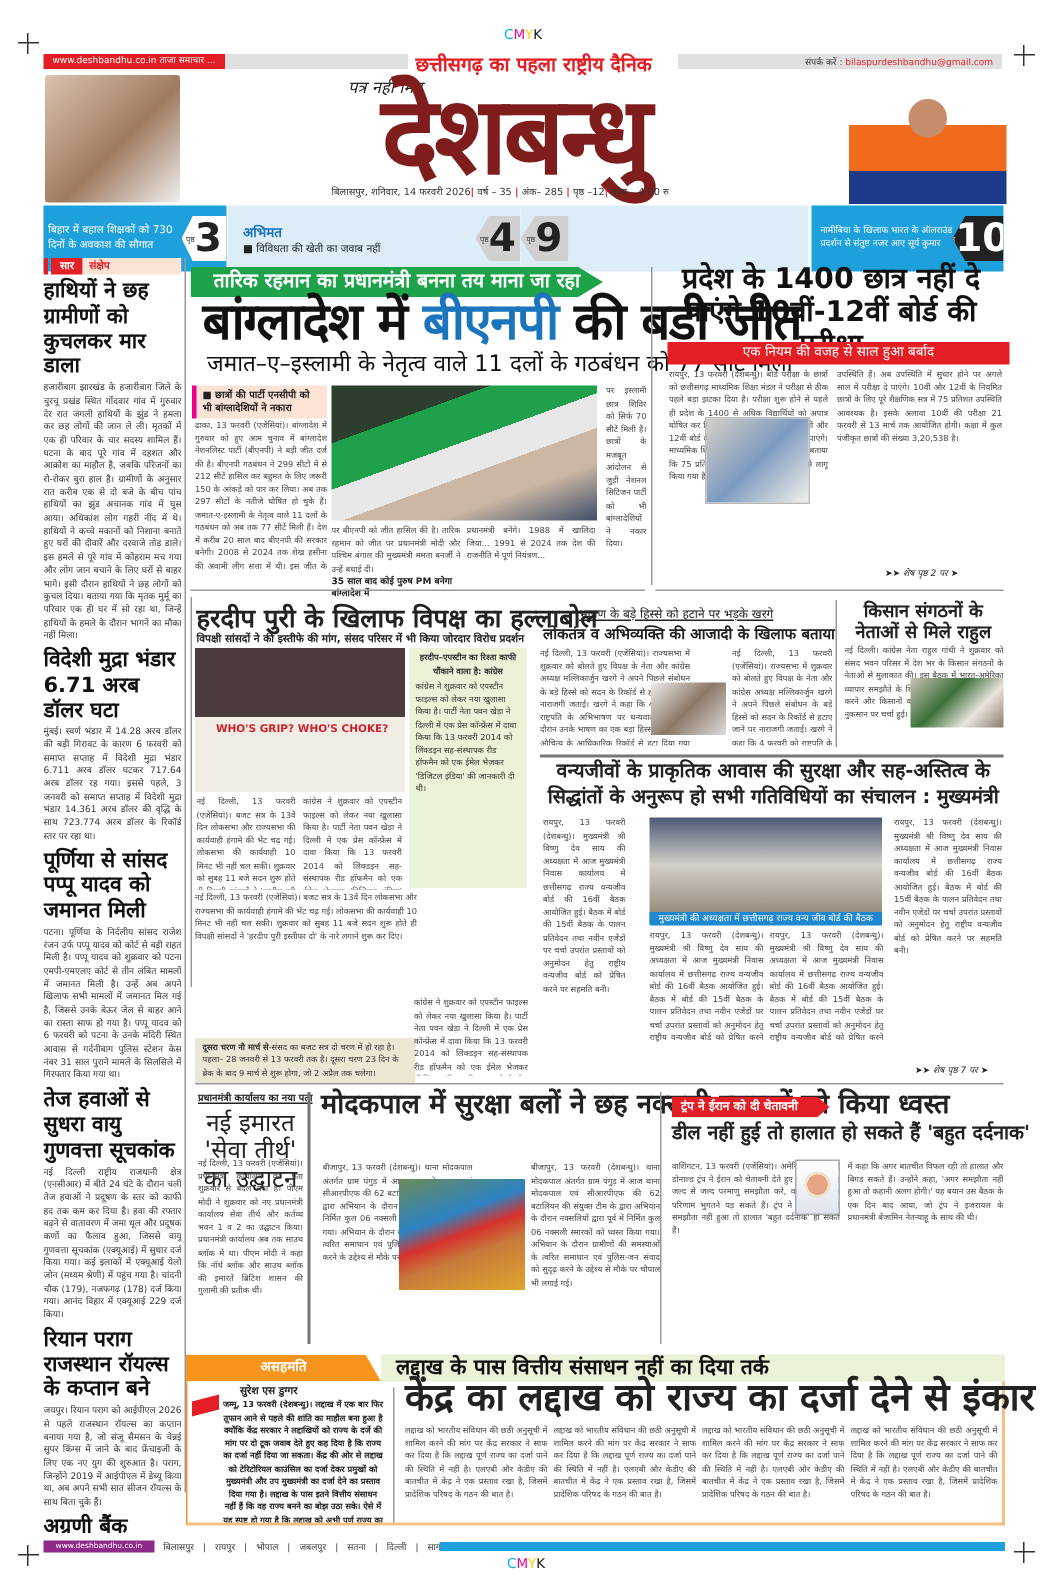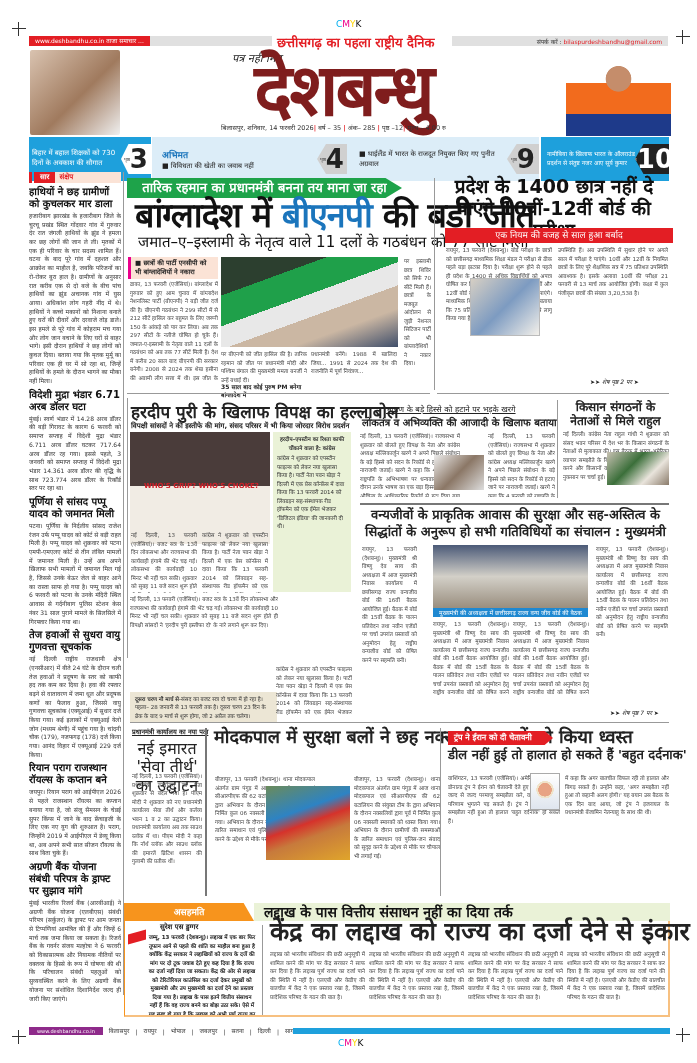--- a/index.html
+++ b/index.html
@@ -19,21 +19,21 @@
 .patra{font-style:italic;font-size:11px;color:#222}
 .dateline{font-size:6.5px;color:#333;white-space:nowrap}
 .dateline b{color:#e31e24}
 .photo{background:linear-gradient(135deg,#d9c3b0,#a07a5e 55%,#efefef);border-radius:2px}
 .photo2{background:radial-gradient(circle at 50% 35%,#c58d6b 0 16%,transparent 17%),linear-gradient(180deg,#fff 0 40%,#f26b1d 40% 75%,#1e3a8a 75%)}
 .teaser{display:flex;align-items:center;height:44px;font-size:7px}
 .pgnum{font-weight:900;font-size:26px;color:#222;line-height:1}
 .pgnum.w{color:#fff}
 .pgsm{font-size:5px;color:#444}
 .sidebar{font-size:6px;line-height:1.45;color:#333}
-.sidebar h4{font-size:10px;font-weight:bold;color:#111;margin:3px 0 2px;line-height:1.2}
+.sidebar h4{font-size:14px;font-weight:bold;color:#111;margin:3px 0 2px;line-height:1.2}
 .sidebar p{text-align:justify}
 .sec-label{background:#e31e24;color:#fff;font-size:7px;font-weight:bold;padding:0 6px}
 .sec-label2{font-size:7px;color:#e31e24;font-weight:bold;background:#fbe3d6;padding:0 4px;flex:1}
 .body-txt{font-size:5.5px;line-height:1.55;color:#444;text-align:justify}
 .green-band{background:#1ea34a;color:#fff;font-size:13px;font-weight:bold;text-align:center;height:20px;line-height:20px;clip-path:polygon(0 0,94% 0,100% 50%,94% 100%,0 100%)}
 .hl-xl{font-weight:900;font-size:34px;line-height:1;color:#111;white-space:nowrap;letter-spacing:-1px}
 .hl-xl .blue{color:#1b75bc}
 .hl-l{font-weight:bold;font-size:15px;line-height:1.1;color:#111;white-space:nowrap}
 .hl-m{font-weight:bold;font-size:19px;line-height:1.15;color:#111;text-align:center}
 .red-band{background:#e31e24;color:#fff;font-size:9px;text-align:center;height:15px;line-height:15px}
@@ -96,21 +96,20 @@
   <div style="flex:1;padding-left:10px">
     <div style="font-weight:bold;font-size:9px;color:#1b75bc">अभिमत</div>
     <div>■ विविधता की खेती का जवाब नहीं</div>
   </div>
   <div style="background:#d0d0d0;width:30px;height:30px;display:flex;align-items:center;justify-content:center;clip-path:polygon(30% 0,100% 0,100% 100%,30% 100%,0 50%)">
     <span class="pgsm">पृष्ठ</span>
       <span class="pgnum">4</span>
   </div>
 </div>
 <div class="abs teaser" style="left:347px;top:137px;width:192px;background:#dcedf8">
-  <div style="flex:1;padding-left:12px;line-height:1.5">■ थाईलैंड में भारत के राजदूत नियुक्त किए गए पुनीत अग्रवाल</div>
   <div style="background:#d0d0d0;width:32px;height:30px;display:flex;align-items:center;justify-content:center;clip-path:polygon(30% 0,100% 0,100% 100%,30% 100%,0 50%)">
     <span class="pgsm">पृष्ठ</span>
       <span class="pgnum">9</span>
   </div>
 </div>
 <div class="abs teaser" style="left:541px;top:137px;width:128px;background:#1ea0dc;color:#fff">
   <div style="flex:1;padding-left:6px;line-height:1.45;font-size:6px">नामीबिया के खिलाफ भारत के ऑलराउंड प्रदर्शन से संतुष्ट नजर आए सूर्य कुमार</div>
   <div style="background:#222;width:34px;height:30px;display:flex;align-items:center;justify-content:center;clip-path:polygon(25% 0,100% 0,100% 100%,25% 100%,0 50%)">
     <span class="pgsm" style="color:#ccc">पृष्ठ</span>
       <span class="pgnum w">10</span>
@@ -174,21 +173,21 @@
 <div class="abs body-txt" style="left:446px;top:246px;width:106px;height:20px;overflow:hidden"></div>
 <div class="abs body-txt" style="left:446px;top:246px;width:106px;height:140px;overflow:hidden">रायपुर, 13 फरवरी (देशबन्धु)। बोर्ड परीक्षा के छात्रों को छत्तीसगढ़ माध्यमिक शिक्षा मंडल ने परीक्षा से ठीक पहले बड़ा झटका दिया है। परीक्षा शुरू होने से पहले ही प्रदेश के 1400 से अधिक विद्यार्थियों को अपात्र घोषित कर दिया गया है, जिसके कारण वे 10वीं और 12वीं बोर्ड की मुख्य परीक्षा में शामिल नहीं हो पाएंगे। माध्यमिक शिक्षा मंडल की सचिव पुष्पा साहू ने बताया कि 75 प्रतिशत हाजिरी के नियम को सख्ती से लागू किया गया है।</div>
 <div class="abs img-exam" style="left:470px;top:278px;width:70px;height:58px;border:1px solid #bbb"></div>
 <div class="abs body-txt" style="left:558px;top:246px;width:110px;height:130px;overflow:hidden">उपस्थिति हैं। अब उपस्थिति में सुधार होने पर अगले साल में परीक्षा दे पाएंगे। 10वीं और 12वीं के नियमित छात्रों के लिए पूरे शैक्षणिक सत्र में 75 प्रतिशत उपस्थिति आवश्यक है। इसके अलावा 10वीं की परीक्षा 21 फरवरी से 13 मार्च तक आयोजित होगी। कक्षा में कुल पंजीकृत छात्रों की संख्या 3,20,538 है।</div>
 <div class="abs" style="left:590px;top:378px;font-size:6px;font-style:italic">➤➤ शेष पृष्ठ 2 पर ➤</div>
 <div class="abs divider-h" style="left:437px;top:393px;width:232px"></div>
 
 <div class="abs divider-v" style="left:127px;top:398px;height:260px"></div>
 <div class="abs" style="left:131px;top:400px;font-size:17px;font-weight:bold;white-space:nowrap">हरदीप पुरी के खिलाफ विपक्ष का हल्लाबोल</div>
 <div class="abs" style="left:131px;top:421px;font-size:7px;font-weight:bold;white-space:nowrap">विपक्षी सांसदों ने की इस्तीफे की मांग, संसद परिसर में भी किया जोरदार विरोध प्रदर्शन</div>
-<div class="abs img-protest" style="left:130px;top:432px;width:140px;height:112px">
+<div class="abs img-protest" style="left:130px;top:432px;width:140px;height:96px">
   <div style="position:absolute;left:14px;top:50px;font-size:7px;font-weight:900;color:#d0212a;white-space:nowrap"><span>WHO'S GRIP?</span> <span>WHO'S CHOKE?</span></div>
 </div>
 <div class="abs greenbox" style="left:273px;top:432px;width:78px;height:160px;overflow:hidden">
   <div style="font-weight:bold;font-size:5.5px;text-align:center;margin-bottom:2px">हरदीप–एपस्टीन का रिश्ता काफी चौंकाने वाला है: कांग्रेस</div>
   <div>कांग्रेस ने शुक्रवार को एपस्टीन फाइल्स को लेकर नया खुलासा किया है। पार्टी नेता पवन खेड़ा ने दिल्ली में एक प्रेस कॉन्फ्रेंस में दावा किया कि 13 फरवरी 2014 को लिंक्डइन सह-संस्थापक रीड हॉफमैन को एक ईमेल भेजकर 'डिजिटल इंडिया' की जानकारी दी थी।</div>
 </div>
 <div class="abs body-txt" style="left:131px;top:531px;width:66px;height:62px;overflow:hidden">नई दिल्ली, 13 फरवरी (एजेंसियां)। बजट सत्र के 13वें दिन लोकसभा और राज्यसभा की कार्यवाही हंगामे की भेंट चढ़ गई। लोकसभा की कार्यवाही 10 मिनट भी नहीं चल सकी। शुक्रवार को सुबह 11 बजे सदन शुरू होते ही विपक्षी सांसदों ने 'हरदीप पुरी इस्तीफा दो' के नारे लगाने शुरू कर दिए।</div>
 <div class="abs body-txt" style="left:202px;top:531px;width:66px;height:62px;overflow:hidden">कांग्रेस ने शुक्रवार को एपस्टीन फाइल्स को लेकर नया खुलासा किया है। पार्टी नेता पवन खेड़ा ने दिल्ली में एक प्रेस कॉन्फ्रेंस में दावा किया कि 13 फरवरी 2014 को लिंक्डइन सह-संस्थापक रीड हॉफमैन को एक ईमेल भेजकर 'डिजिटल इंडिया' की जानकारी दी थी।</div>
 <div class="abs beigebox" style="left:130px;top:692px;width:147px;height:30px">
   <b>दूसरा चरण नौ मार्च से</b><span>-संसद का बजट सत्र दो चरण में हो रहा है। पहला– 28 जनवरी से 13 फरवरी तक है। दूसरा चरण 23 दिन के ब्रेक के बाद 9 मार्च से शुरू होगा, जो 2 अप्रैल तक चलेगा।</span>

